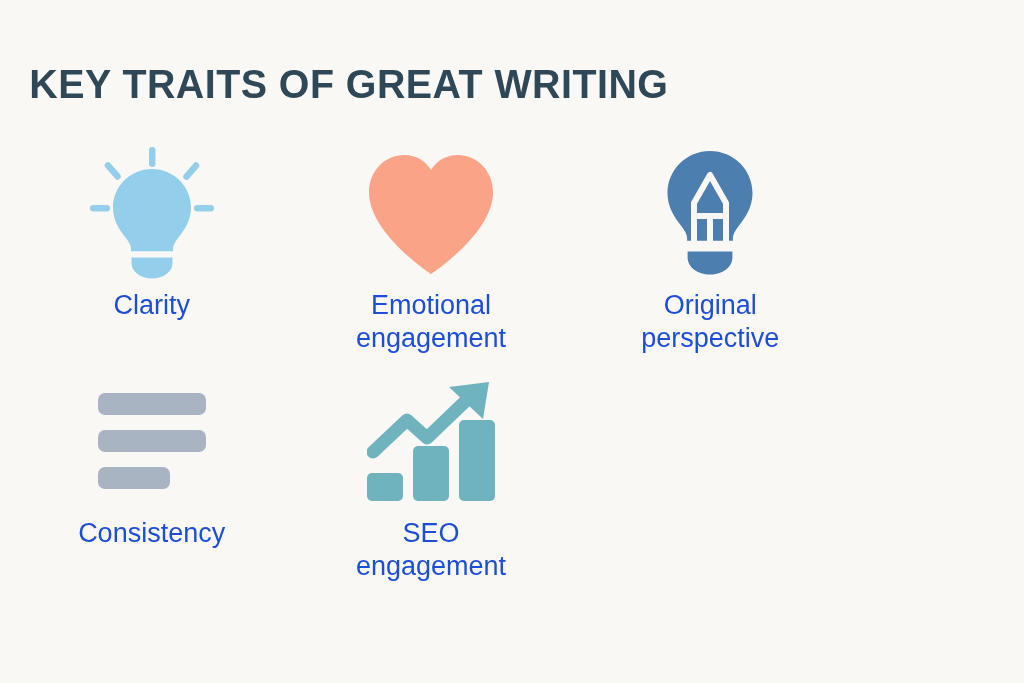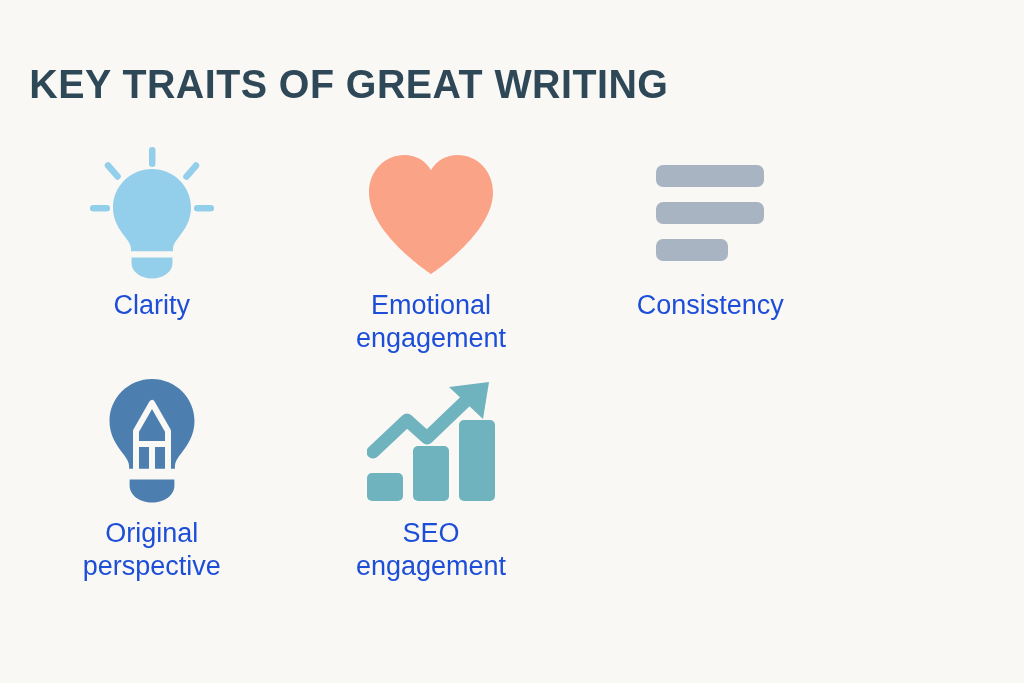--- a/index.html
+++ b/index.html
@@ -126,52 +126,52 @@
       </div>
       <div class="cell-label">
         <span>Emotional</span>
         <span class="l2">engagement</span>
       </div>
     </div>
 
 
     <div class="cell">
       <div class="icon-wrap">
-        <svg class="icon-consist" viewBox="0 0 108 100" aria-hidden="true">
-          <g fill="#A9B4C2">
-            <rect x="0" y="2" width="108" height="22" rx="7"></rect>
-            <rect x="0" y="39" width="108" height="22" rx="7"></rect>
-            <rect x="0" y="76" width="72" height="22" rx="7"></rect>
-          </g>
-        </svg>
-      </div>
-      <div class="cell-label">
-        <span>Consistency</span>
-        <span class="l2"></span>
-      </div>
-    </div>
-
-    <div class="cell">
-      <div class="icon-wrap">
         <svg class="icon-original" viewBox="0 0 104 126" aria-hidden="true">
           <g fill="#4C7FB0">
             <path d="M52 1C28.5 1 9.5 19.8 9.5 43c0 14.6 7.2 24.2 13 31.9 3.8 5 6.6 8.8 6.6 13.4v2.4h45.8v-2.4c0-4.6 2.8-8.4 6.6-13.4 5.8-7.7 13-17.3 13-31.9C94.5 19.8 75.5 1 52 1z"></path>
             <path d="M29.6 101.5h44.8v5.9c0 9.7-10 17-22.4 17s-22.4-7.3-22.4-17v-5.9z"></path>
           </g>
 
           <g fill="none" stroke="#FAF8F5" stroke-width="6" stroke-linejoin="round" stroke-linecap="round">
             <path d="M52 25 36 53v43h32V53L52 25z"></path>
             <path d="M38.5 66h27"></path>
             <path d="M52 66v30"></path>
           </g>
         </svg>
       </div>
       <div class="cell-label">
         <span>Original</span>
         <span class="l2">perspective</span>
+      </div>
+    </div>
+
+    <div class="cell">
+      <div class="icon-wrap">
+        <svg class="icon-consist" viewBox="0 0 108 100" aria-hidden="true">
+          <g fill="#A9B4C2">
+            <rect x="0" y="2" width="108" height="22" rx="7"></rect>
+            <rect x="0" y="39" width="108" height="22" rx="7"></rect>
+            <rect x="0" y="76" width="72" height="22" rx="7"></rect>
+          </g>
+        </svg>
+      </div>
+      <div class="cell-label">
+        <span>Consistency</span>
+        <span class="l2"></span>
       </div>
     </div>
 
     <div class="cell">
       <div class="icon-wrap">
         <svg class="icon-seo" viewBox="0 0 128 122" aria-hidden="true">
           <g fill="#6FB3BE">
 
             <rect x="0" y="93" width="36" height="28" rx="5"></rect>
             <rect x="46" y="66" width="36" height="55" rx="5"></rect>

